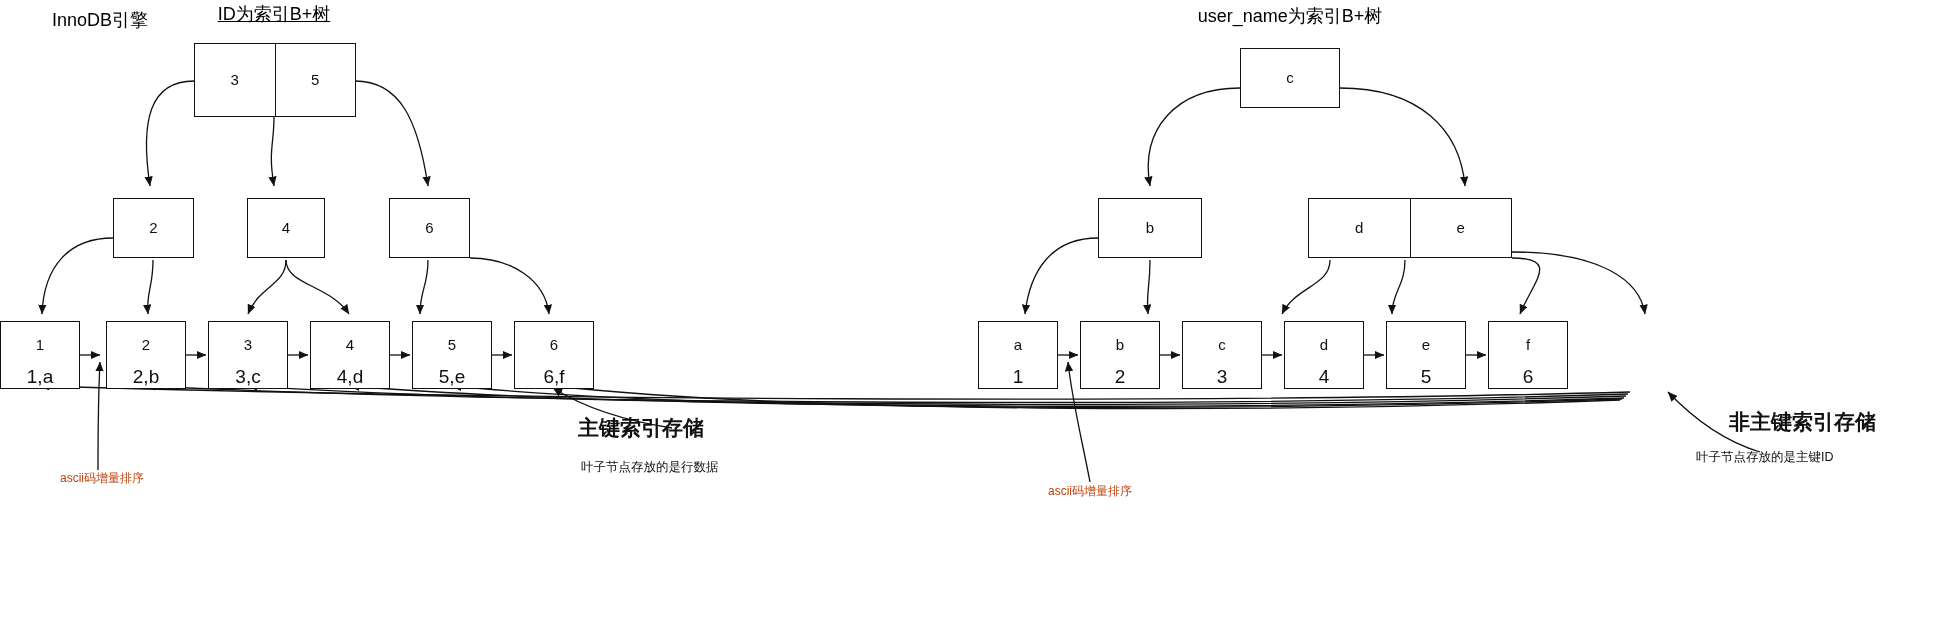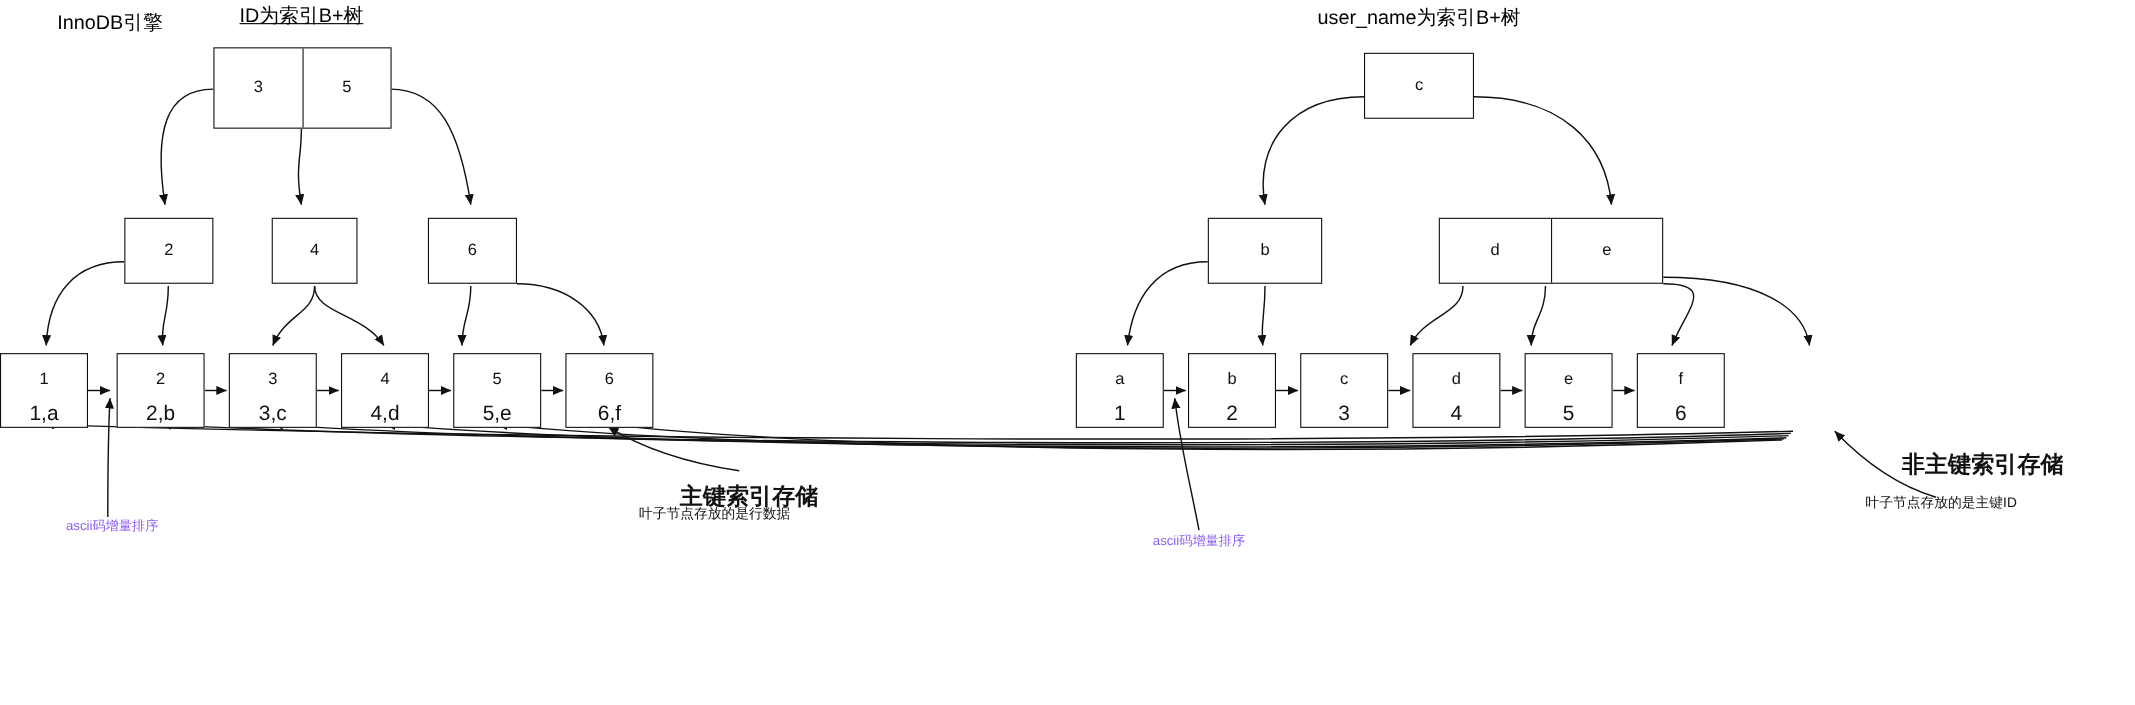--- a/index.html
+++ b/index.html
@@ -30,21 +30,21 @@
   }
   .leaf .v1{font-size:15px;}
   .leaf .v2{font-size:19px;}
 
   
   .caption{
     position:absolute;font-size:18px;color:#000000;white-space:nowrap;
   }
   .caption.center{transform:translateX(-50%);}
   .note{
-    position:absolute;font-size:12px;color:#8b5cf6;white-space:nowrap;
+    position:absolute;font-size:12px;color:#c2410c;white-space:nowrap;
   }
   .bigtitle{
     position:absolute;font-size:21px;font-weight:bold;color:#111111;white-space:nowrap;
   }
   .subtitle{
     position:absolute;font-size:12.5px;color:#111111;white-space:nowrap;
   }
 </style>
 </head>
 <body>
@@ -183,21 +183,21 @@
 
   <div class="node leaf" style="left:514px;top:321px;width:80px;height:68px;">
     <div class="cell">
       <span class="v1">6</span>
       <span class="v2">6,f</span>
     </div>
   </div>
 
   <div class="note" style="left:60px;top:470px;">ascii码增量排序</div>
 
-  <div class="bigtitle" style="left:578px;top:437px;margin-left:40px;">主键索引存储</div>
+  <div class="bigtitle" style="left:578px;top:414px;">主键索引存储</div>
 
   <div class="subtitle" style="left:581px;top:459px;">叶子节点存放的是行数据</div>
 
   <div class="node" style="left:1240px;top:48px;width:100px;height:60px;">
     <div class="cell">c</div>
   </div>
 
   <div class="node" style="left:1098px;top:198px;width:104px;height:60px;">
     <div class="cell">b</div>
   </div>

